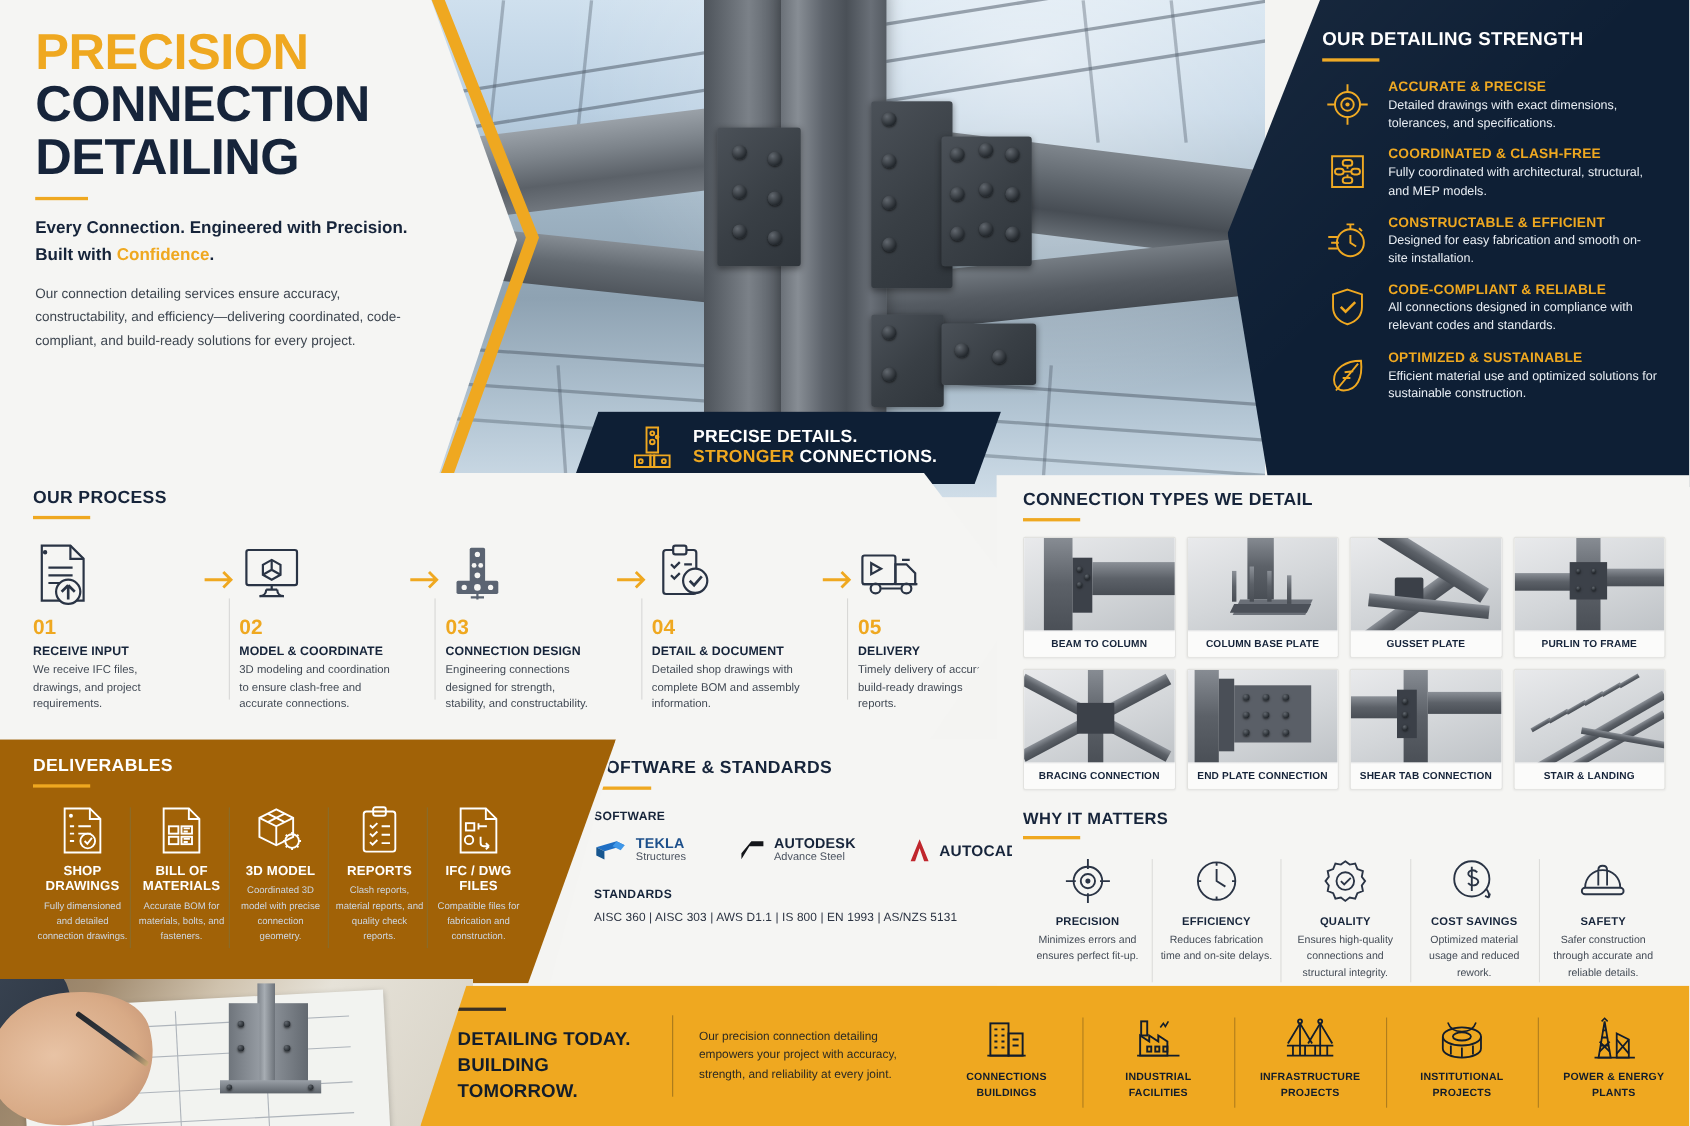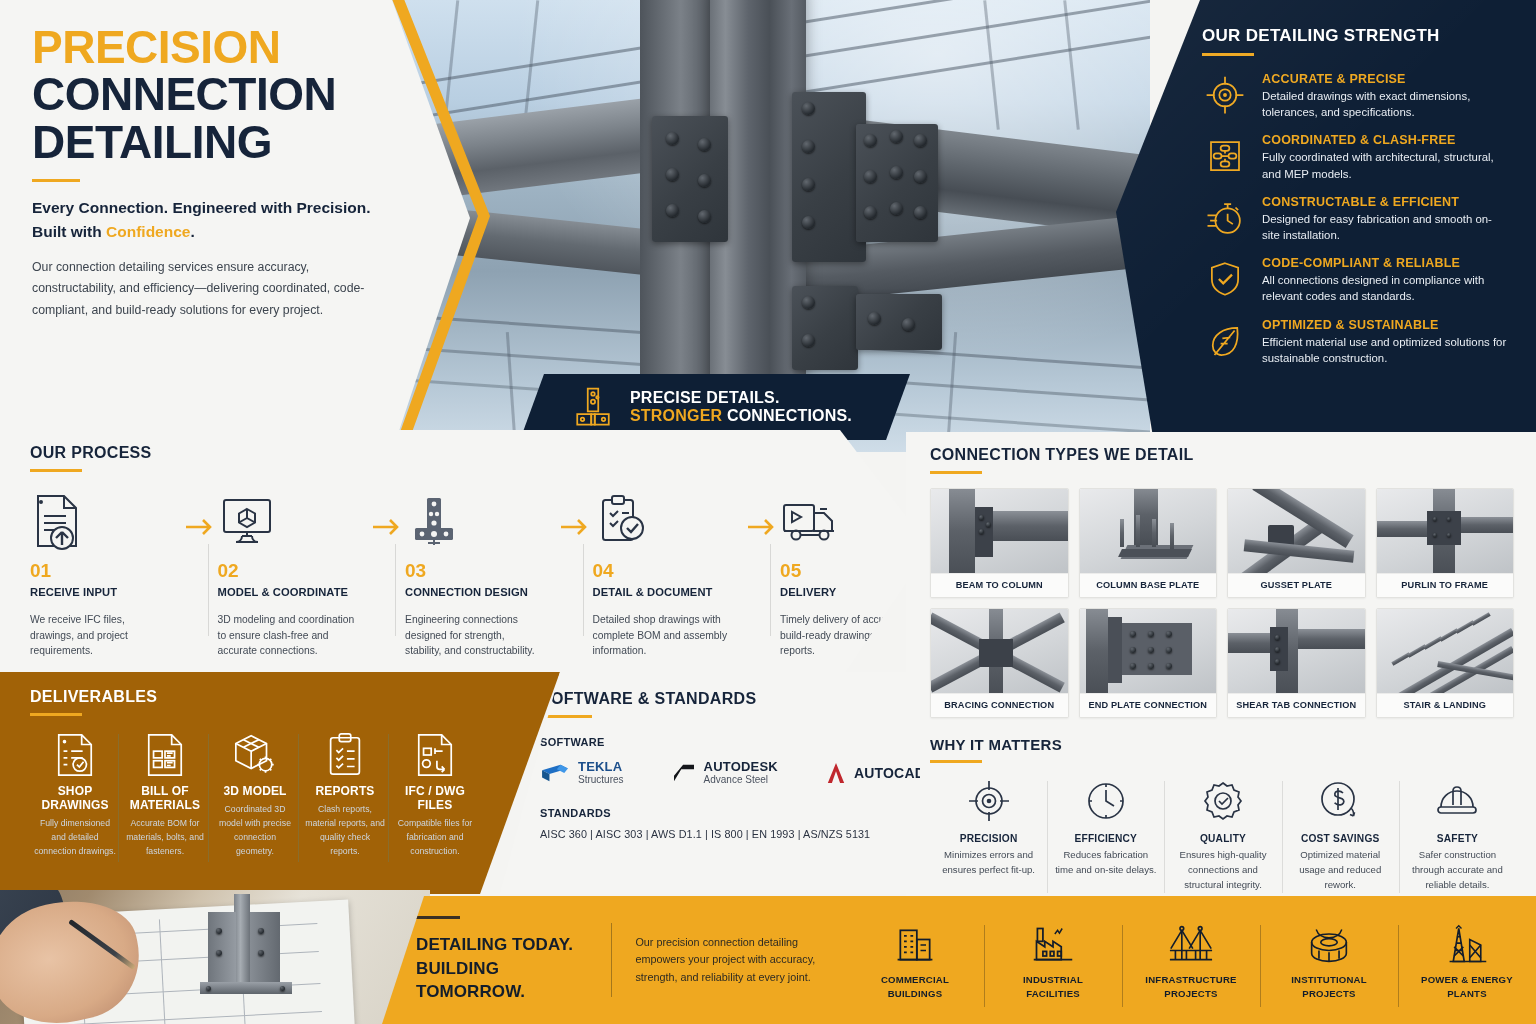--- a/index.html
+++ b/index.html
@@ -123,21 +123,21 @@
   }
   .proc-steps{ display:flex; margin-top:18px; }
   .proc-step{ width:166px; padding-right:12px; position:relative; }
   .proc-step.bl::before{
     content:""; position:absolute; left:-10px; top:54px; width:1px; height:92px; background:#d8d8d6;
   }
   .proc-arrow{ width:42px; display:flex; align-items:flex-start; justify-content:center; padding-top:28px; }
   .proc-icon{ height:62px; display:flex; align-items:center; }
   .proc-num{ color:#efa820; font-weight:bold; font-size:19px; margin-top:8px; }
   .proc-h{ color:#16243a; font-weight:bold; font-size:11.2px; margin-top:4px; letter-spacing:.1px; }
-  .proc-p{ color:#424a55; font-size:10.3px; line-height:1.52; margin-top:14px; }
+  .proc-p{ color:#424a55; font-size:10.3px; line-height:1.52; margin-top:4px; }
 
   
   .conn{
     position:absolute; left:906px; top:432px; width:630px; height:300px;
     background:#f5f5f3; padding: 14px 22px 0 24px;
   }
   .conn-grid{ display:grid; grid-template-columns: repeat(4, 1fr); gap: 10px; margin-top: 14px; }
   .conn-card{
     background:#fff; border:1px solid #e2e2df; border-radius:2px; overflow:hidden;
     box-shadow:0 1px 2px rgba(0,0,0,.05);
@@ -896,21 +896,21 @@
         <div class="ft-ic">
           <svg width="44" height="44" viewBox="0 0 48 48" fill="none" stroke="#131d2b" stroke-width="1.9">
             <rect x="8" y="8" width="18" height="32"></rect>
             <rect x="26" y="18" width="14" height="22"></rect>
             <path d="M12 14h3M19 14h3M12 20h3M19 20h3M12 26h3M19 26h3M12 32h3M19 32h3"></path>
             <path d="M30 24h6M30 30h6"></path>
             <path d="M5 40h38"></path>
           </svg>
         </div>
         <div class="ft-lbl">
-          <span>COMMERCIAL</span><br>
+          <span>CONNECTIONS</span><br>
           <span>BUILDINGS</span>
         </div>
       </div>
 
       <div class="ft-sec">
         <div class="ft-ic">
           <svg width="44" height="44" viewBox="0 0 48 48" fill="none" stroke="#131d2b" stroke-width="1.9">
             <path d="M6 40V20l9 6V20l9 6V20l9 6V40z"></path>
             <rect x="7" y="6" width="6" height="14"></rect>
             <rect x="13" y="31" width="4" height="5"></rect>

